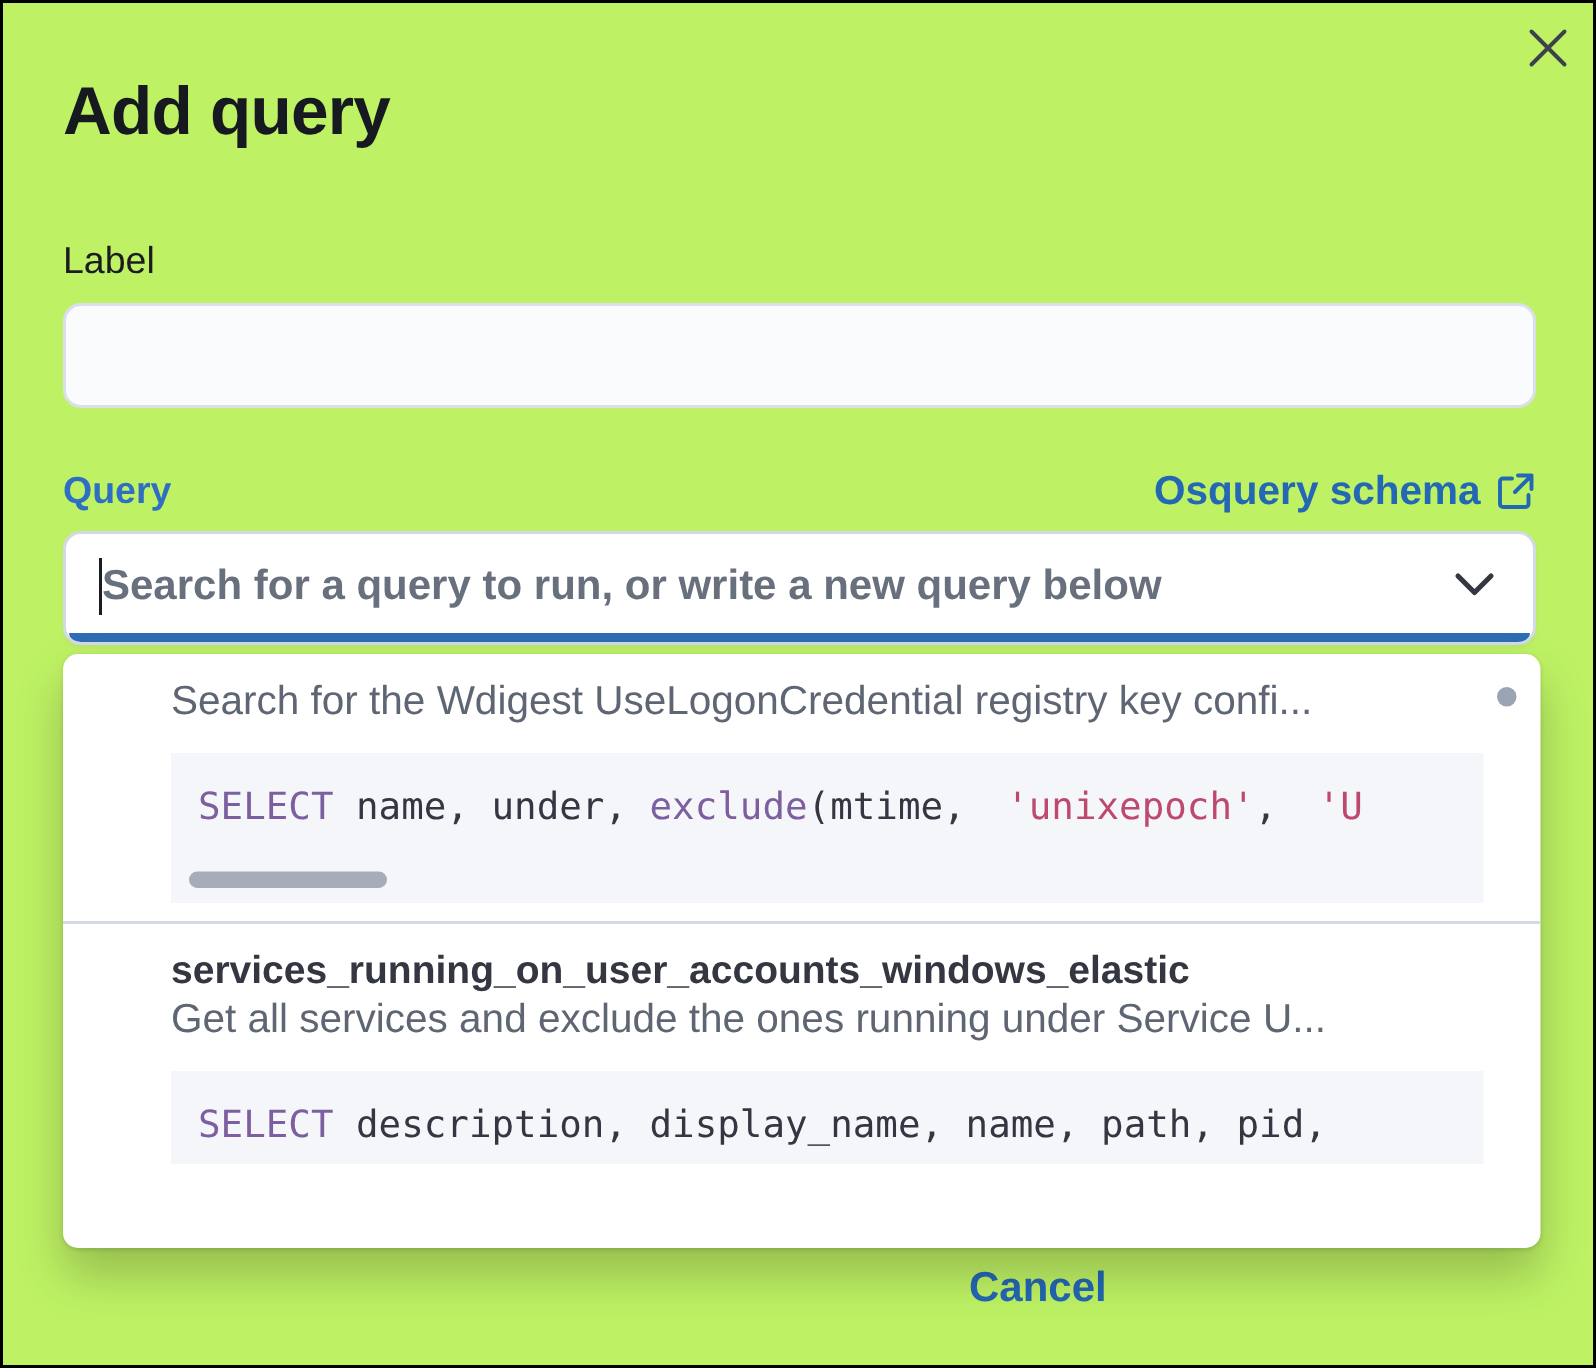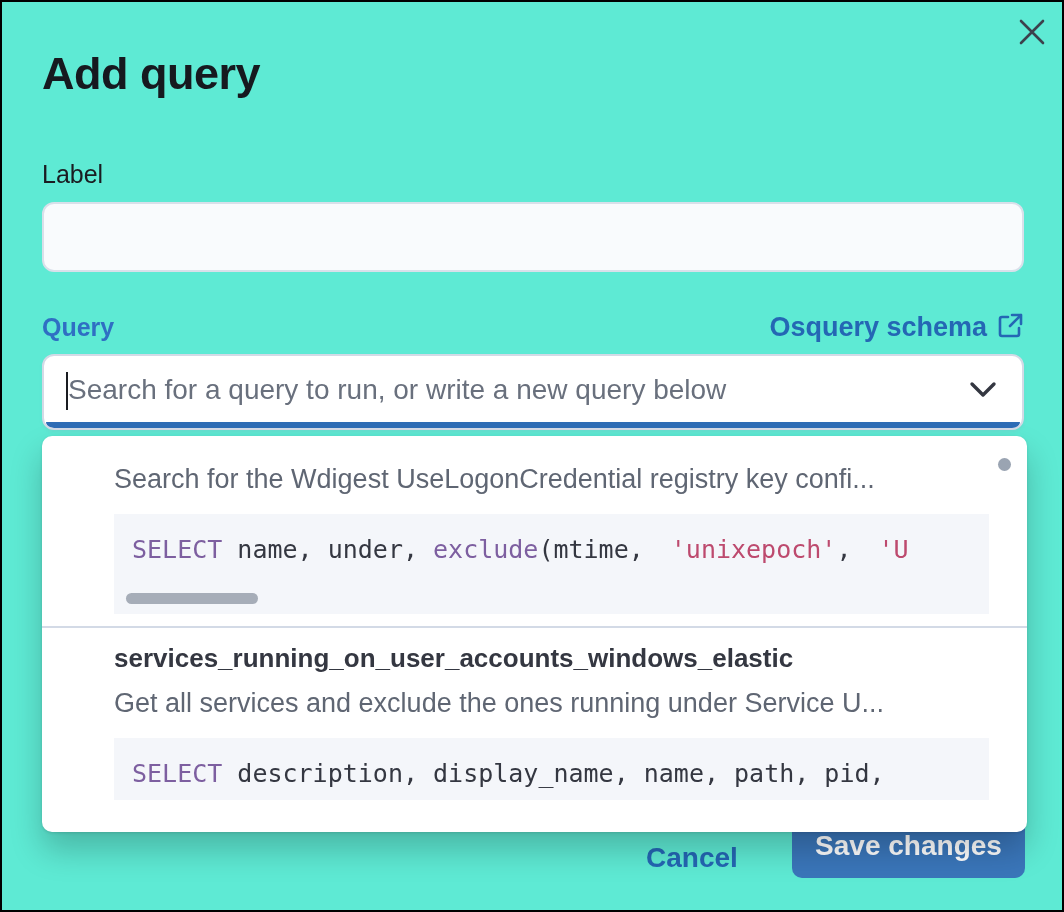--- a/index.html
+++ b/index.html
@@ -3,21 +3,21 @@
 <meta charset="utf-8">
 <style>
   * { margin:0; padding:0; box-sizing:border-box; }
   html,body { background:#ffffff; }
   body { font-family:"Liberation Sans", sans-serif; }
 
   .screen {
     position:relative;
     width:1064px; height:912px;
     border:2px solid #000;
-    background:#5eead4;
+    background:#bef264;
     overflow:hidden;
   }
 
   
   .close-btn {
     position:absolute; top:14px; right:14px;
     width:32px; height:32px;
     background:none; border:none; cursor:pointer;
     display:flex; align-items:center; justify-content:center;
   }
@@ -49,21 +49,21 @@
 
   
   .query-row {
     position:absolute; left:40px; top:310px; width:982px;
     display:flex; justify-content:space-between; align-items:center;
   }
   .query-label {
     font-size:25px; font-weight:700; color:#2f6fc3;
   }
   .schema-link {
-    display:flex; gap:10px;
+    display:flex; align-items:center; gap:10px;
     font-size:27px; font-weight:700; color:#2467b4;
     text-decoration:none; cursor:pointer;
   }
 
   
   .combobox {
     position:absolute; left:40px; top:352px;
     width:982px; height:76px;
     background:#fff;
     border:2px solid #d3dae6;
@@ -71,20 +71,21 @@
     box-shadow:0 2px 3px rgba(152,162,179,0.15);
     overflow:hidden;
   }
   .combo-input {
     position:absolute; left:0; top:0; width:100%; height:68px;
     border:none; outline:none;
     font-family:"Liberation Sans", sans-serif;
     font-size:28px; color:#343741;
     padding:0 70px 0 24px;
     background:transparent;
+    font-weight:bold;
   }
   .combo-input::placeholder { color:#69707d; opacity:1; }
   .text-caret {
     position:absolute; left:22px; top:16px;
     width:2px; height:38px; background:#1a1c21;
   }
   .chevron {
     position:absolute; right:22px; top:22px;
   }
   .focus-underline {
@@ -106,21 +107,21 @@
   .option {
     padding:14px 38px 12px 72px;
     cursor:pointer;
   }
   .opt-title {
     font-size:26px; font-weight:700; color:#343741;
     line-height:32px;
     white-space:nowrap; overflow:hidden;
   }
   .opt-desc {
-    margin-top:12px;
+    margin-top:0;
     font-size:27px; color:#5f6673;
     line-height:34px;
     white-space:nowrap; overflow:hidden;
   }
   .code-block {
     position:relative;
     margin-top:18px;
     background:#f4f6fa;
     overflow:hidden;
   }
@@ -223,15 +224,14 @@
       <div class="opt-desc">Get all services and exclude the ones running under Service U...</div>
       <div class="code-block second">
         <code><span class="tok-keyword">SELECT</span><span class="tok-plain"> description, display_name, name, path, pid,</span></code>
       </div>
     </div>
 
     <div class="v-thumb"></div>
   </div>
 
   <button class="cancel-btn">Cancel</button>
-  <button class="save-btn">Save changes</button>
 
 </div>
 
 </body></html>

